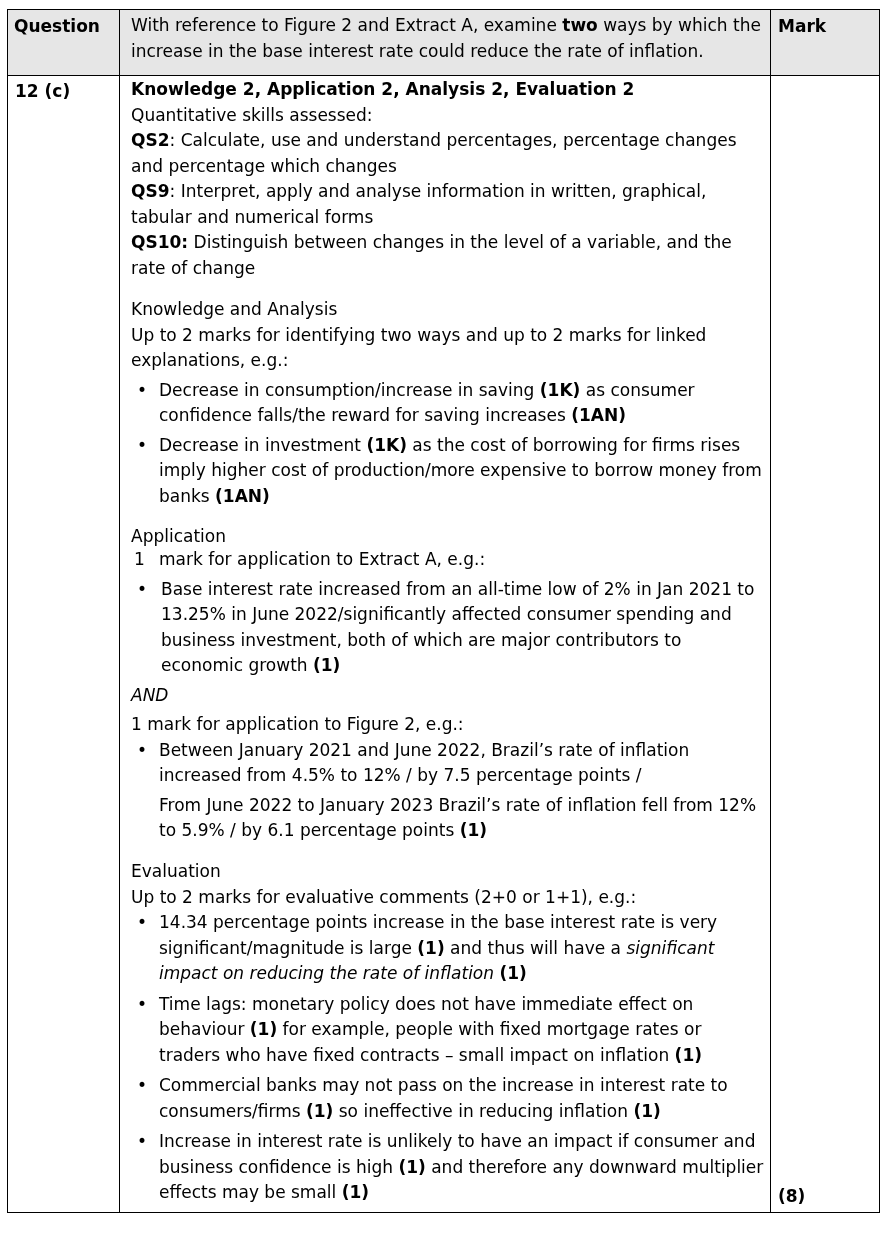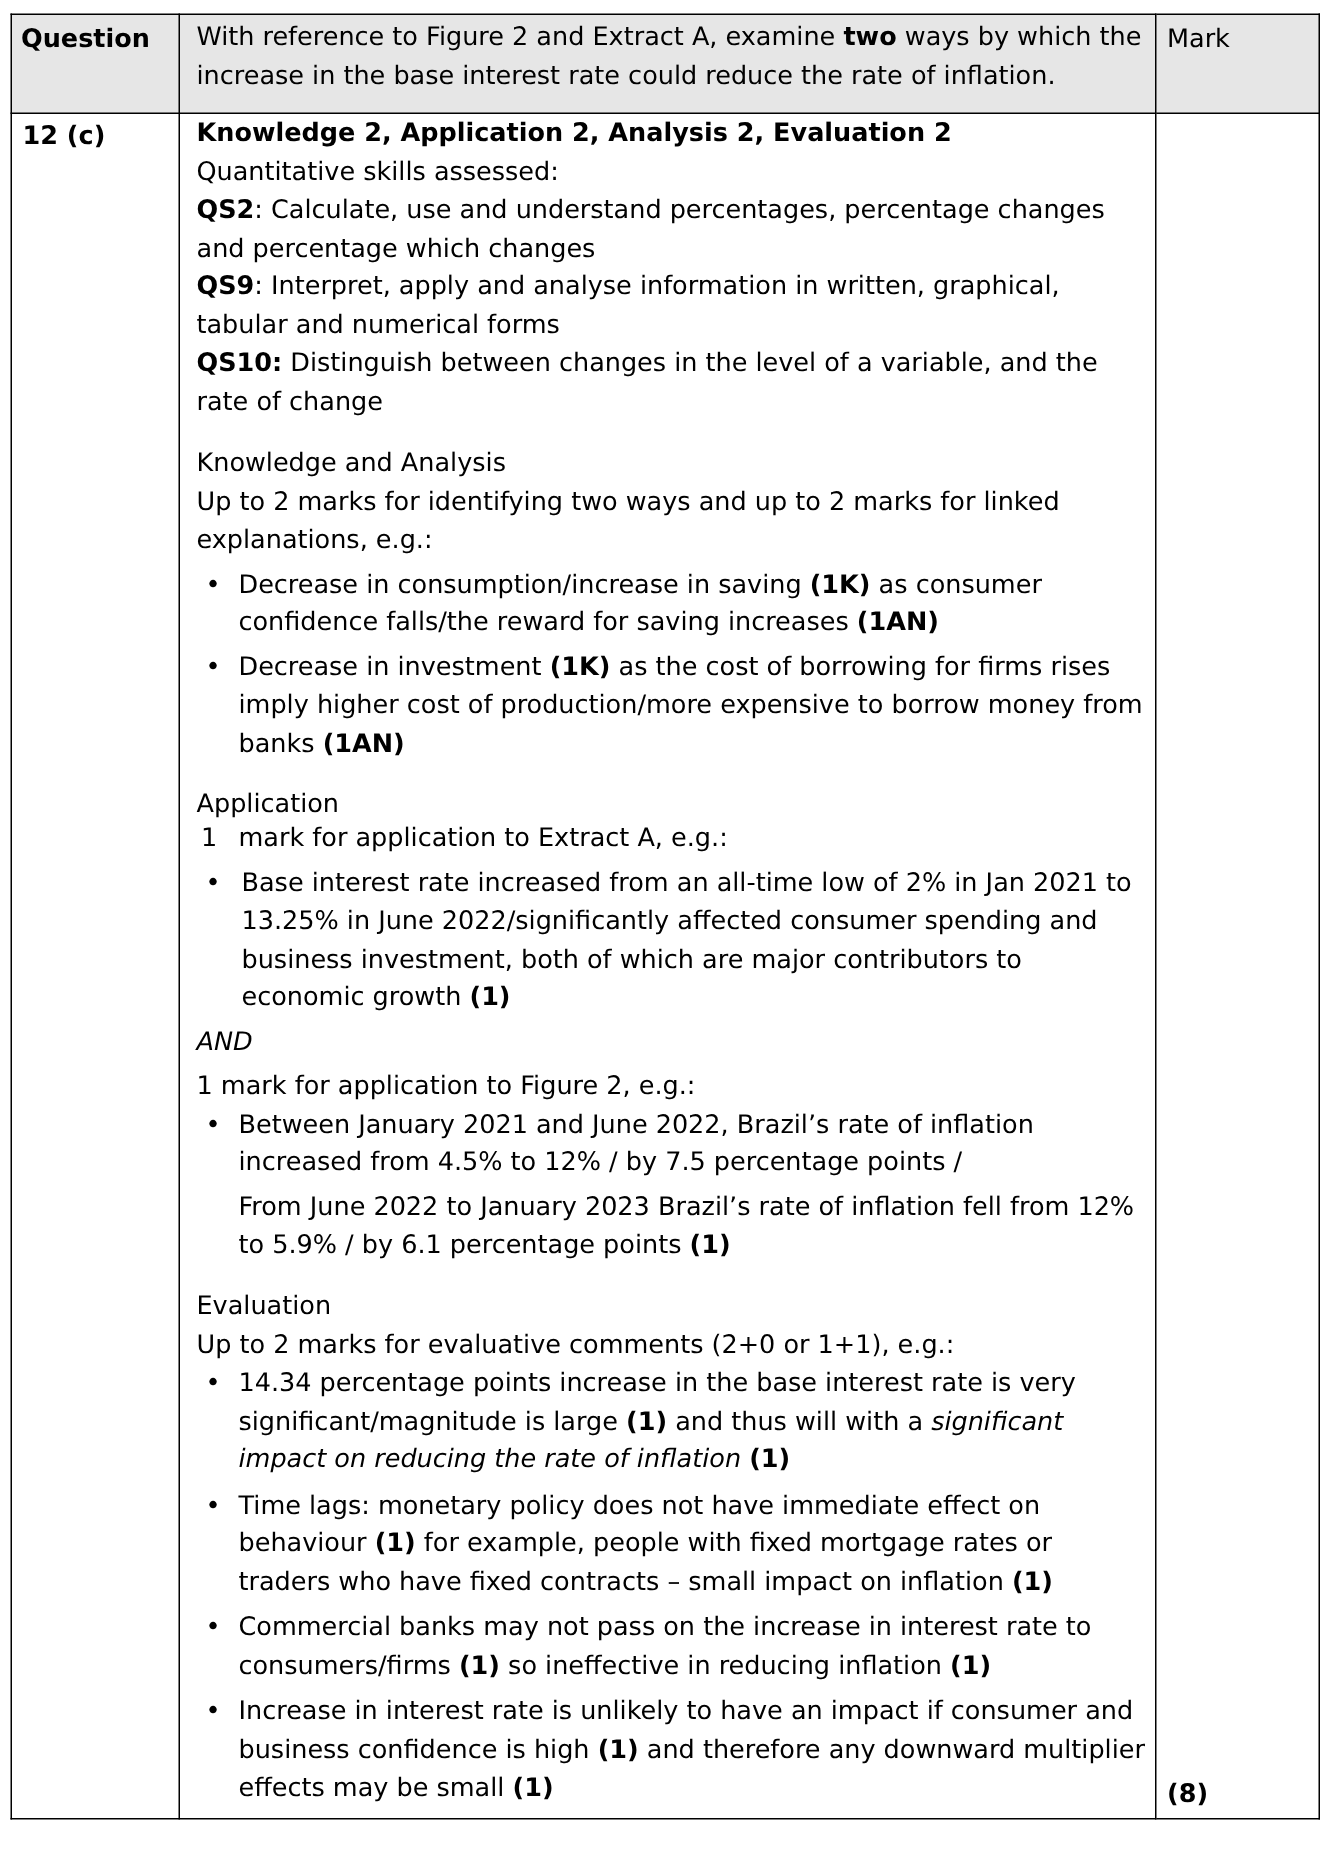--- a/index.html
+++ b/index.html
@@ -7,21 +7,21 @@
     body { font-family: "DejaVu Sans", sans-serif; color: #000; font-size: 17px; line-height: 25.5px; }
     table.ms {
       position: absolute; left: 7px; top: 9px;
       width: 872px; border-collapse: collapse; table-layout: fixed;
     }
     table.ms td { border: 1.5px solid #000; vertical-align: top; }
     col.c1 { width: 112px; } col.c2 { width: 651px; } col.c3 { width: 109px; }
     .hdr td { background: #e6e6e6; height: 66px; }
     .hdr .q { padding: 4px 6px; font-weight: bold; }
     .hdr .t { padding: 3px 8px 0 11px; }
-    .hdr .m { padding: 4px 6px 0 7px; font-weight: normal; }
+    .hdr .m { padding: 4px 6px 0 7px; font-weight: bold; }
     .row td { height: 1137px; }
     .row .qn { padding: 3px 7px; font-weight: bold; }
     .row .body { padding: 1px 6px 0 11px; }
     .row .mk { padding: 0 6px 0 7px; font-weight: bold; position: relative; }
     .row .mk span { position: absolute; left: 7px; bottom: 3px; }
     .b { font-weight: bold; }
     .i { font-style: italic; }
     .sec-title { font-weight: normal; margin-top: 14px; }
     ul.bl { list-style: none; }
     ul.bl li { position: relative; padding-left: 28px; margin-top: 4px; }
@@ -71,21 +71,21 @@
       <div class="i sp4">AND</div>
       <div class="sp4">1 mark for application to Figure 2, e.g.:</div>
       <ul class="bl">
         <li style="margin-top:0"><span>Between January 2021 and June 2022, Brazil’s rate of inflation increased from 4.5% to 12% / by 7.5 percentage points /</span></li>
       </ul>
       <div class="cont"><span>From June 2022 to January 2023 Brazil’s rate of inflation fell from 12% to 5.9% / by 6.1 percentage points </span><span class="b">(1)</span></div>
 
       <div class="sec-title" style="margin-top:16px;line-height:22px">Evaluation</div>
       <div style="margin-top:3px">Up to 2 marks for evaluative comments (2+0 or 1+1), e.g.:</div>
       <ul class="bl">
-        <li style="margin-top:0"><span>14.34 percentage points increase in the base interest rate is very significant/magnitude is large </span><span class="b">(1)</span><span> and thus will with a </span><span class="i">significant impact on reducing the rate of inflation</span><span> </span><span class="b">(1)</span></li>
+        <li style="margin-top:0"><span>14.34 percentage points increase in the base interest rate is very significant/magnitude is large </span><span class="b">(1)</span><span> and thus will have a </span><span class="i">significant impact on reducing the rate of inflation</span><span> </span><span class="b">(1)</span></li>
         <li style="margin-top:5px"><span>Time lags: monetary policy does not have immediate effect on behaviour </span><span class="b">(1)</span><span> for example, people with fixed mortgage rates or traders who have fixed contracts – small impact on inflation </span><span class="b">(1)</span></li>
         <li style="margin-top:5px"><span>Commercial banks may not pass on the increase in interest rate to consumers/firms </span><span class="b">(1)</span><span> so ineffective in reducing inflation </span><span class="b">(1)</span></li>
         <li style="margin-top:5px"><span>Increase in interest rate is unlikely to have an impact if consumer and business confidence is high </span><span class="b">(1)</span><span> and therefore any downward multiplier effects may be small </span><span class="b">(1)</span></li>
       </ul>
     </td>
     <td class="mk">
           <span>(8)</span>
         </td>
   </tr>
 </tbody>

